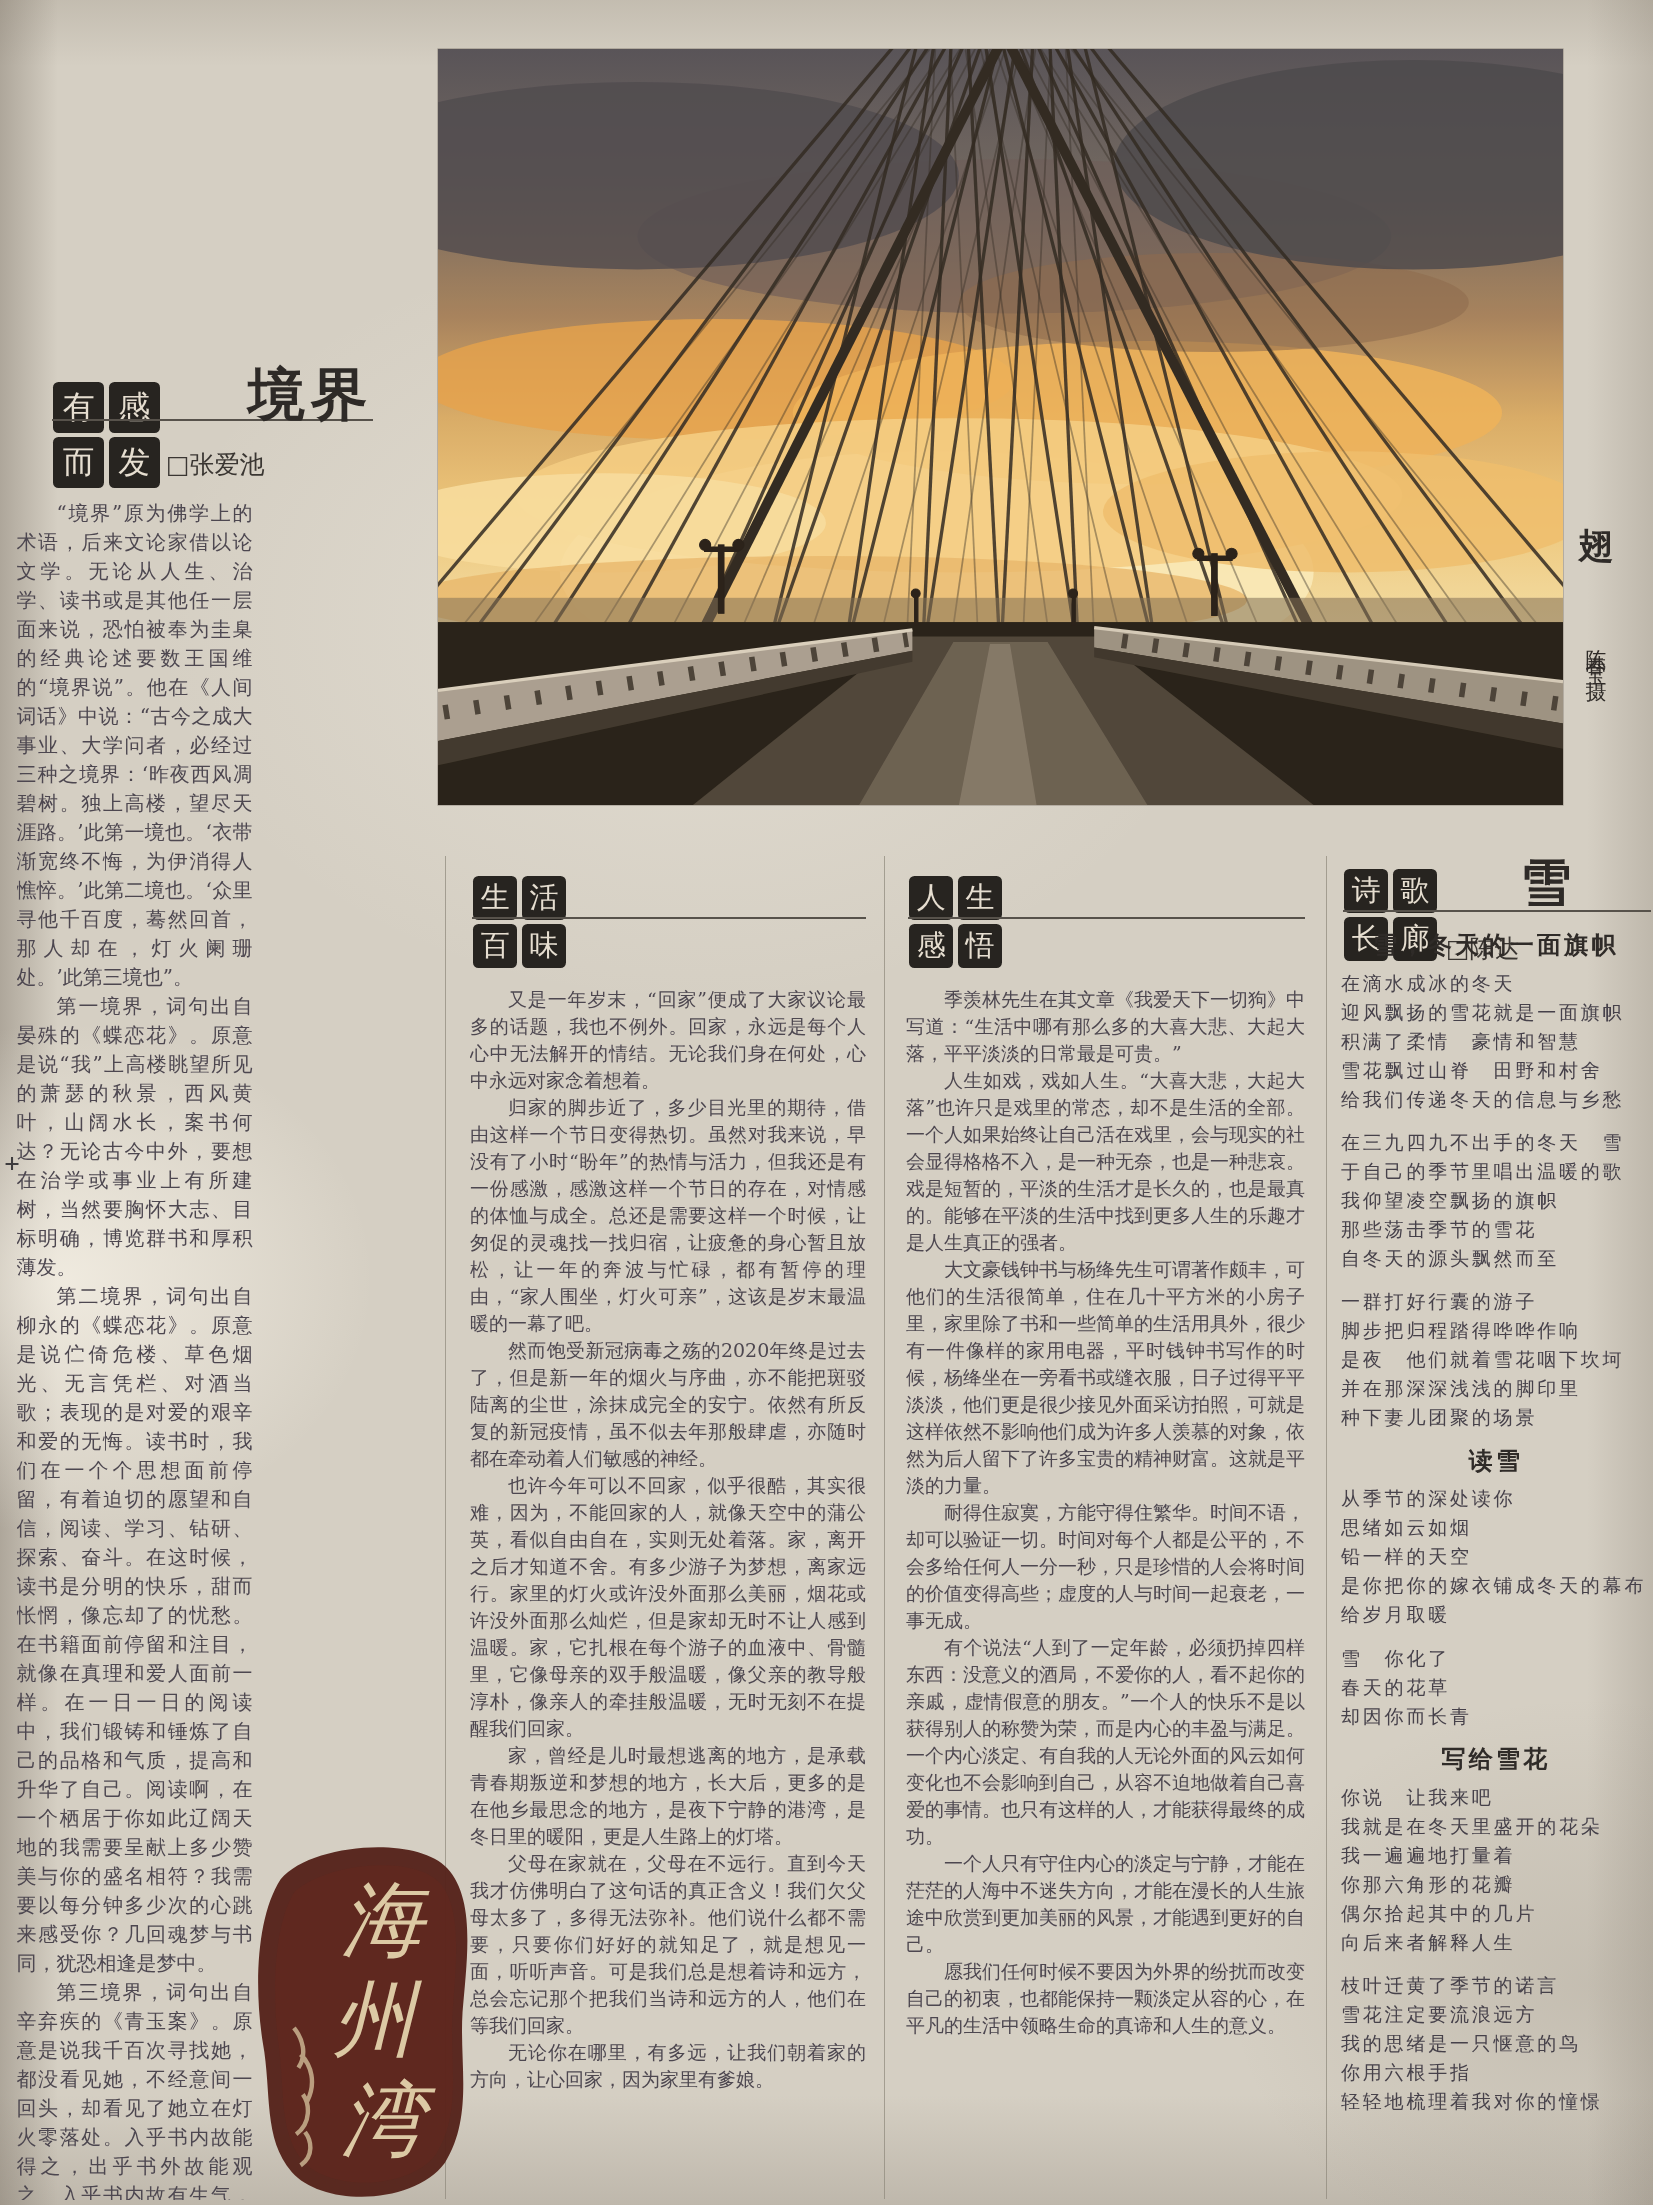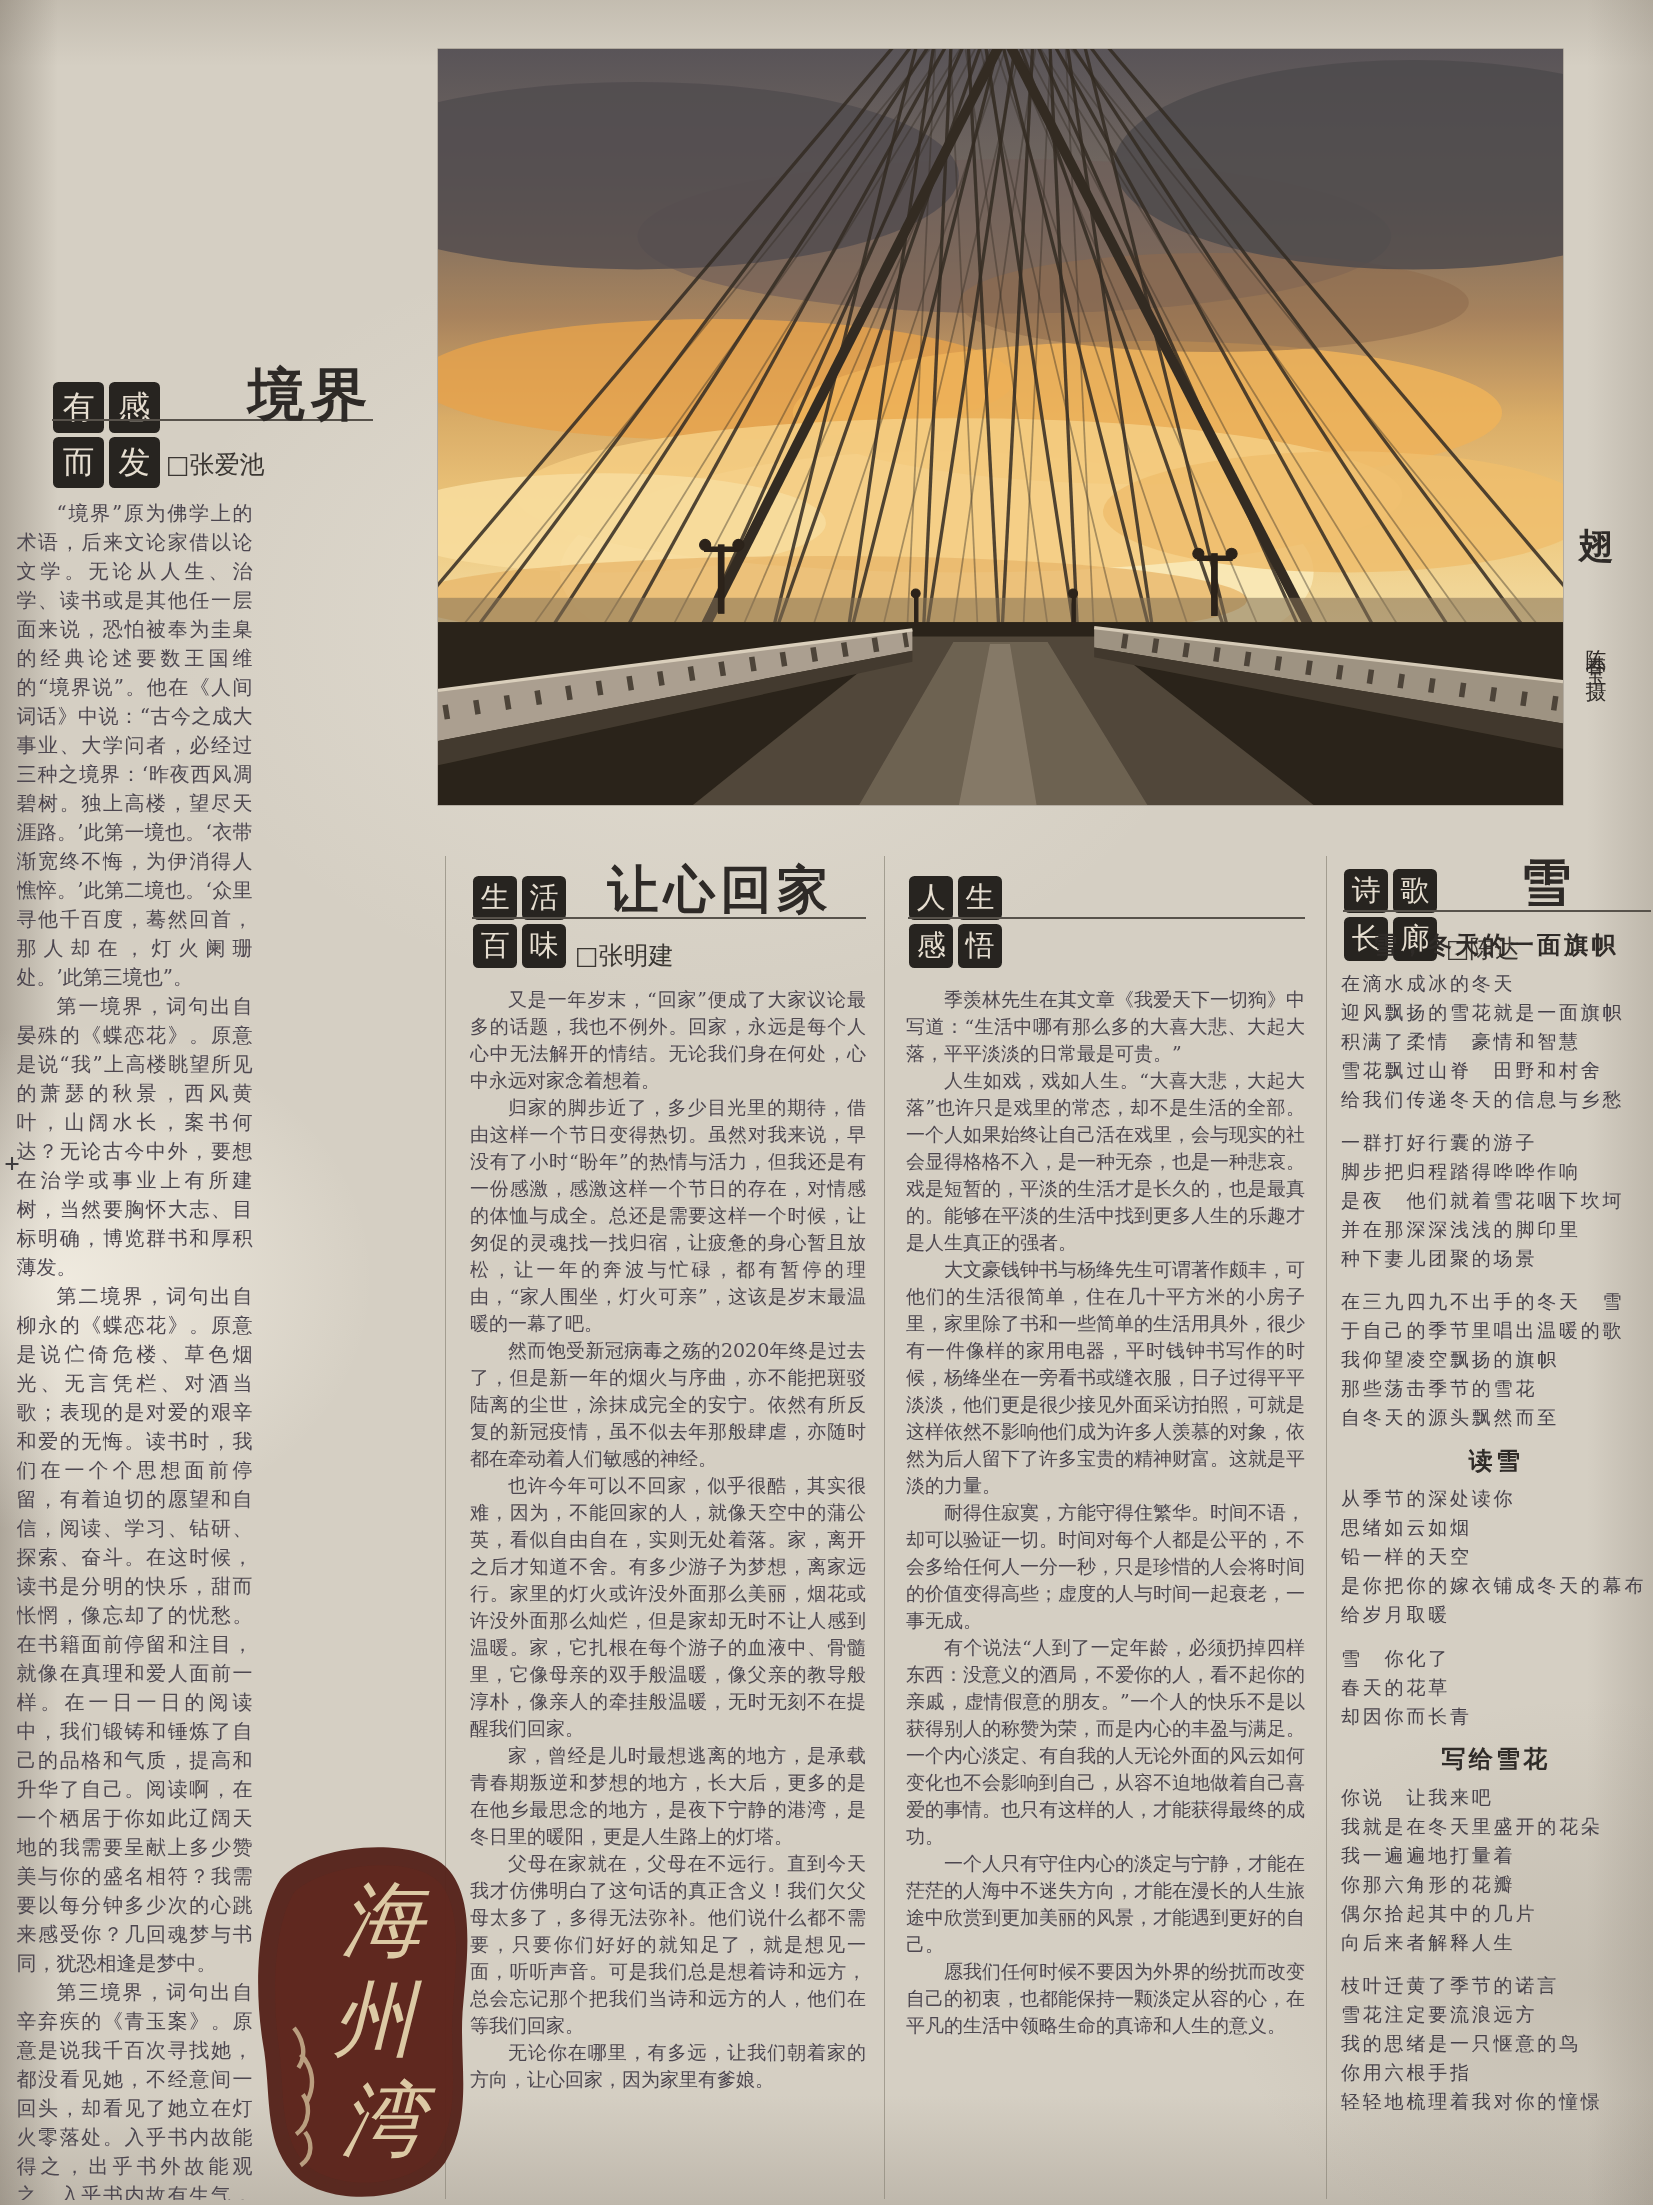--- a/index.html
+++ b/index.html
@@ -213,24 +213,20 @@
   </div>
 
   <div class="col-header small" style="left:470px;top:856px;width:396px;height:116px;">
     <div class="label-grid">
       <span class="label-sq">生</span>
       <span class="label-sq">活</span>
       <span class="label-sq">百</span>
       <span class="label-sq">味</span>
     </div>
     <div class="h-rule"></div>
-    <div class="head-right">
-      <div class="h-title">让心回家</div>
-      <div class="h-author">□张明建</div>
-    </div>
   </div>
   <div class="art-body" id="art2-body">
       <p>又是一年岁末，“回家”便成了大家议论最多的话题，我也不例外。回家，永远是每个人心中无法解开的情结。无论我们身在何处，心中永远对家念着想着。</p>
       <p>归家的脚步近了，多少目光里的期待，借由这样一个节日变得热切。虽然对我来说，早没有了小时“盼年”的热情与活力，但我还是有一份感激，感激这样一个节日的存在，对情感的体恤与成全。总还是需要这样一个时候，让匆促的灵魂找一找归宿，让疲惫的身心暂且放松，让一年的奔波与忙碌，都有暂停的理由，“家人围坐，灯火可亲”，这该是岁末最温暖的一幕了吧。</p>
       <p>然而饱受新冠病毒之殇的2020年终是过去了，但是新一年的烟火与序曲，亦不能把斑驳陆离的尘世，涂抹成完全的安宁。依然有所反复的新冠疫情，虽不似去年那般肆虐，亦随时都在牵动着人们敏感的神经。</p>
       <p>也许今年可以不回家，似乎很酷，其实很难，因为，不能回家的人，就像天空中的蒲公英，看似自由自在，实则无处着落。家，离开之后才知道不舍。有多少游子为梦想，离家远行。家里的灯火或许没外面那么美丽，烟花或许没外面那么灿烂，但是家却无时不让人感到温暖。家，它扎根在每个游子的血液中、骨髓里，它像母亲的双手般温暖，像父亲的教导般淳朴，像亲人的牵挂般温暖，无时无刻不在提醒我们回家。</p>
       <p>家，曾经是儿时最想逃离的地方，是承载青春期叛逆和梦想的地方，长大后，更多的是在他乡最思念的地方，是夜下宁静的港湾，是冬日里的暖阳，更是人生路上的灯塔。</p>
       <p>父母在家就在，父母在不远行。直到今天我才仿佛明白了这句话的真正含义！我们欠父母太多了，多得无法弥补。他们说什么都不需要，只要你们好好的就知足了，就是想见一面，听听声音。可是我们总是想着诗和远方，总会忘记那个把我们当诗和远方的人，他们在等我们回家。</p>
       <p>无论你在哪里，有多远，让我们朝着家的方向，让心回家，因为家里有爹娘。</p>
     </div>
@@ -270,32 +266,32 @@
   <div class="art-body" id="poem-body">
       <div class="poem-heading">雪，冬天的一面旗帜</div>
       <div class="stanza">
         <div class="pline">在滴水成冰的冬天</div>
         <div class="pline">迎风飘扬的雪花就是一面旗帜</div>
         <div class="pline">积满了柔情　豪情和智慧</div>
         <div class="pline">雪花飘过山脊　田野和村舍</div>
         <div class="pline">给我们传递冬天的信息与乡愁</div>
       </div>
       <div class="stanza">
+        <div class="pline">在三九四九不出手的冬天　雪</div>
+        <div class="pline">于自己的季节里唱出温暖的歌</div>
+        <div class="pline">我仰望凌空飘扬的旗帜</div>
+        <div class="pline">那些荡击季节的雪花</div>
+        <div class="pline">自冬天的源头飘然而至</div>
+      </div>
+      <div class="stanza">
         <div class="pline">一群打好行囊的游子</div>
         <div class="pline">脚步把归程踏得哗哗作响</div>
         <div class="pline">是夜　他们就着雪花咽下坎坷</div>
         <div class="pline">并在那深深浅浅的脚印里</div>
         <div class="pline">种下妻儿团聚的场景</div>
-      </div>
-      <div class="stanza">
-        <div class="pline">在三九四九不出手的冬天　雪</div>
-        <div class="pline">于自己的季节里唱出温暖的歌</div>
-        <div class="pline">我仰望凌空飘扬的旗帜</div>
-        <div class="pline">那些荡击季节的雪花</div>
-        <div class="pline">自冬天的源头飘然而至</div>
       </div>
       <div class="poem-heading">读雪</div>
       <div class="stanza">
         <div class="pline">从季节的深处读你</div>
         <div class="pline">思绪如云如烟</div>
         <div class="pline">铅一样的天空</div>
         <div class="pline">是你把你的嫁衣铺成冬天的幕布</div>
         <div class="pline">给岁月取暖</div>
       </div>
       <div class="stanza">

